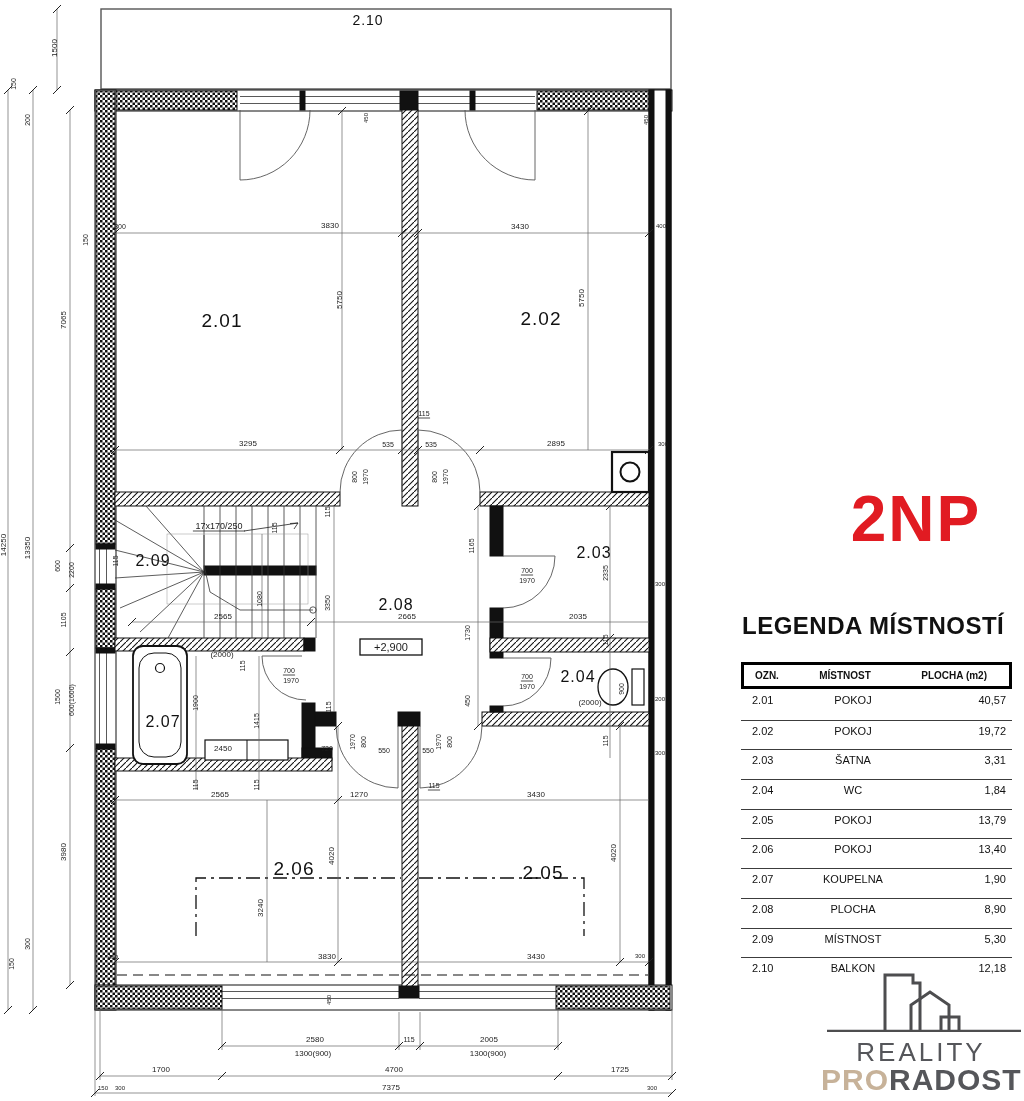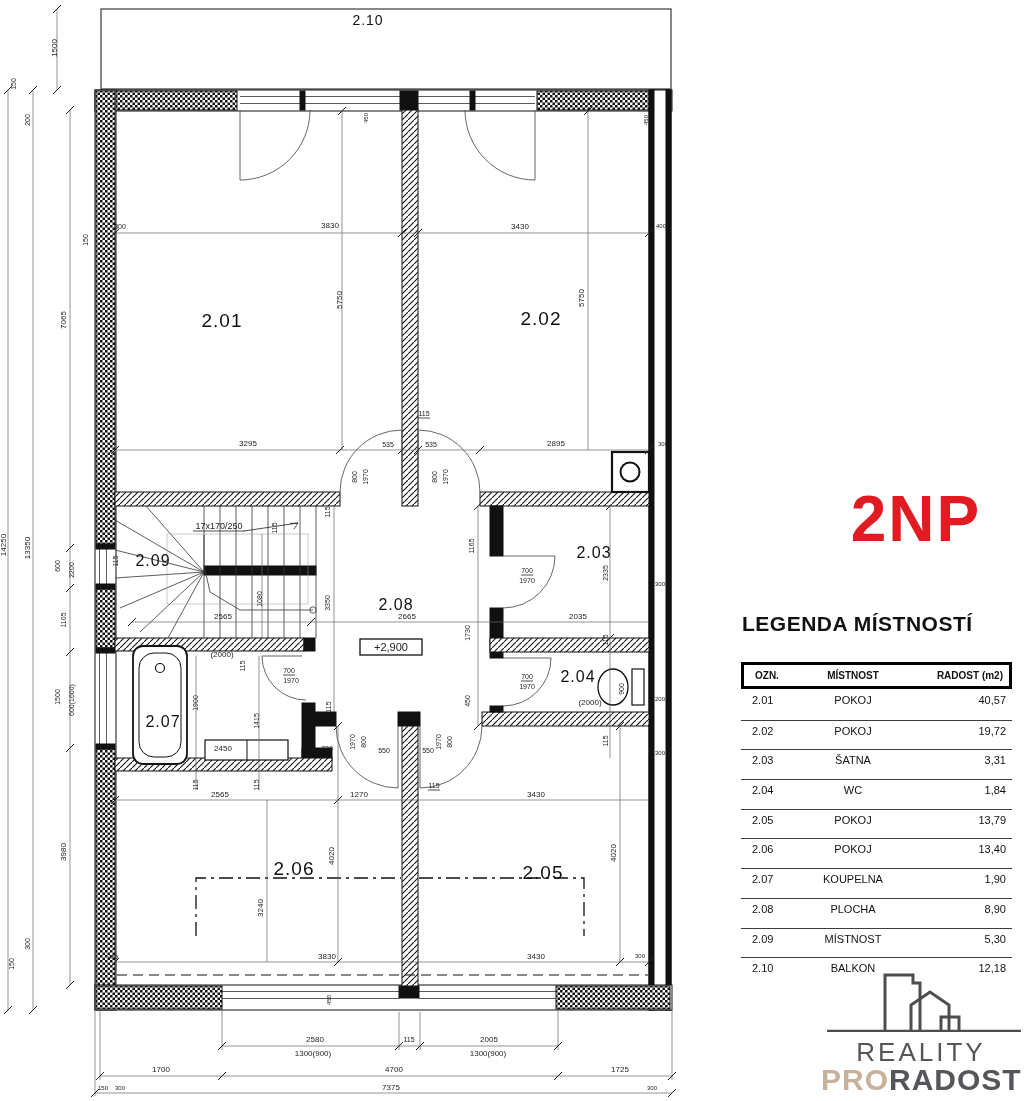--- a/index.html
+++ b/index.html
@@ -10,27 +10,27 @@
   #plan{position:absolute;left:0;top:0;}
   svg text{font-family:"Liberation Sans", sans-serif;}
   .dim{font-size:8px;fill:#1c1c1c;text-anchor:middle;}
   .room{font-size:19px;fill:#111;text-anchor:middle;letter-spacing:1px;}
   .floor-title{
     position:absolute;left:806px;top:482px;width:220px;
     font-size:64px;font-weight:800;letter-spacing:2px;color:var(--red,#e11b22);
     text-align:center;
   }
   .legend-heading{
-    position:absolute;left:742px;top:612px;font-size:21px;font-weight:700;color:#111;
+    position:absolute;left:742px;top:612px;font-size:24px;font-weight:700;color:#111;
     letter-spacing:0.5px;white-space:nowrap;
   }
   .legend-table{position:absolute;left:741px;top:662px;width:271px;}
   .lg-header{
     box-sizing:border-box;border:3px solid #000;height:27px;display:flex;align-items:center;
-    font-size:10px;font-weight:700;padding-left:11px;padding-right:6px;background:#fff;
+    font-size:10px;font-weight:700;padding-left:11px;padding-right:22px;background:#fff;
   }
   .lg-rows{margin-top:1px;}
   .lg-row{
     box-sizing:border-box;height:29.7px;display:flex;align-items:flex-start;
     padding:4px 6px 0 11px;font-size:11px;border-top:1.6px solid #3c3c3c;
   }
   .lg-row:first-child{border-top:none;}
   .c-ozn{width:38px;}
   .c-name{flex:1;text-align:center;}
   .c-area{width:90px;text-align:right;}
@@ -395,21 +395,21 @@
 </svg>
 
 <div class="floor-title">2NP</div>
 
 <div class="legend-heading">LEGENDA MÍSTNOSTÍ</div>
 
 <div class="legend-table">
   <div class="lg-header">
     <span class="c-ozn">OZN.</span>
     <span class="c-name">MÍSTNOST</span>
-    <span class="c-area">RADOST (m2)</span>
+    <span class="c-area">PLOCHA (m2)</span>
   </div>
   <div class="lg-rows" id="lg-rows">
       <div class="lg-row">
         <span class="c-ozn">2.01</span>
         <span class="c-name">POKOJ</span>
         <span class="c-area">40,57</span>
       </div>
       <div class="lg-row">
         <span class="c-ozn">2.02</span>
         <span class="c-name">POKOJ</span>

